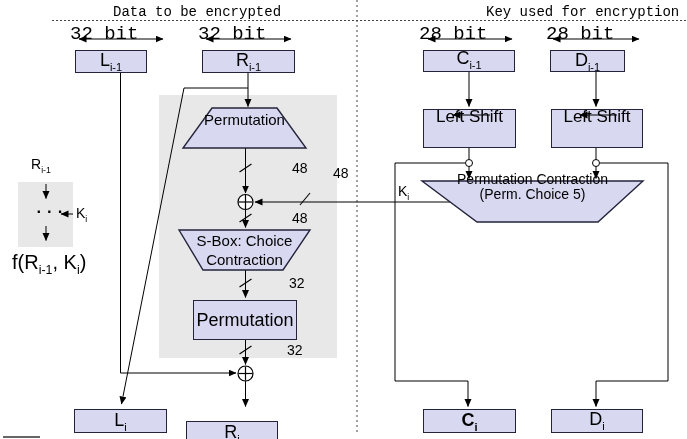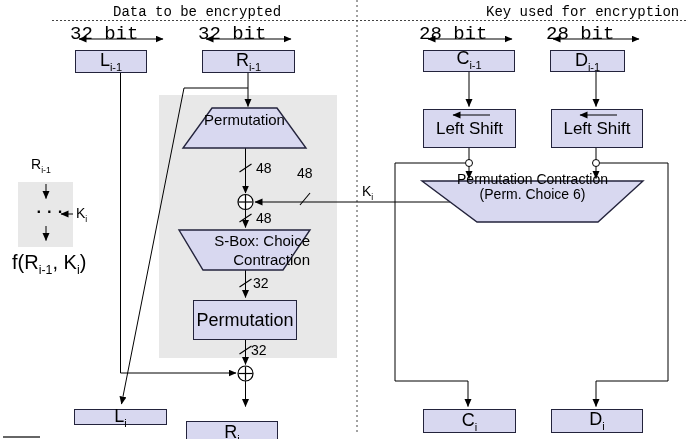--- a/index.html
+++ b/index.html
@@ -17,26 +17,26 @@
   .graybg{position:absolute;background:var(--gray);z-index:0;}
   #wires{position:absolute;left:0;top:0;z-index:2;pointer-events:none;}
   .box{
     position:absolute;z-index:1;background:var(--box-fill);
     border:1.5px solid var(--box-border);box-sizing:border-box;
     display:flex;align-items:center;justify-content:center;
     font-size:18px;
   }
   .box > .lbl{position:relative;z-index:4;white-space:nowrap;}
   .box sub{font-size:11px;}
-  .lshift{font-size:17px;align-items:flex-end;padding-bottom:8px;}
+  .lshift{font-size:17px;align-items:flex-end;padding-bottom:20px;}
   .txt{position:absolute;z-index:3;white-space:nowrap;line-height:1.15;}
   .ctr{text-align:left;font-family:Liberation Mono, monospace;}
   .hdr{font-size:14px;}
   .bit{font-size:19px;}
-  .num{font-size:14px;}
+  .num{font-size:14px;margin-left:36px;}
   .tztxt{z-index:3;text-align:center;}
   .tz{fill:var(--box-fill);stroke:var(--box-border);stroke-width:1.4;}
   sub{font-size:0.62em;}
 </style>
 </head>
 <body>
 
 <div id="stage">
 
   <div class="graybg" style="left:159px;top:95px;width:178px;height:263px;"></div>
@@ -135,51 +135,51 @@
     <span class="lbl">Left Shift</span>
   </div>
   <div class="box lshift" style="left:551px;top:109px;width:92px;height:39px;">
     <span class="lbl">Left Shift</span>
   </div>
 
   <div class="box" style="left:193px;top:300px;width:104px;height:40px;">
     <span class="lbl">Permutation</span>
   </div>
 
-  <div class="box" style="left:74px;top:409px;width:93px;height:16px;">
+  <div class="box" style="left:74px;top:409px;width:93px;height:24px;">
     <span class="lbl"><span>L</span><sub>i</sub></span>
   </div>
   <div class="box" style="left:186px;top:409px;width:92px;height:24px;margin-top:12px;">
     <span class="lbl"><span>R</span><sub>i</sub></span>
   </div>
-  <div class="box" style="left:423px;top:409px;width:93px;height:24px;">
+  <div class="box" style="left:423px;top:409px;width:93px;height:24px;font-weight:bold;">
     <span class="lbl"><span>C</span><sub>i</sub></span>
   </div>
   <div class="box" style="left:551px;top:409px;width:92px;height:24px;align-items:flex-end;">
     <span class="lbl"><span>D</span><sub>i</sub></span>
   </div>
 
   <div class="txt hdr ctr" style="left:113px;top:4px;width:160px;">Data to be encrypted</div>
   <div class="txt hdr ctr" style="left:459px;top:4px;width:160px;margin-left:27px;">Key used for encryption</div>
 
   <div class="txt bit ctr" style="left:70px;top:24px;width:100px;">32 bit</div>
   <div class="txt bit ctr" style="left:198px;top:24px;width:100px;">32 bit</div>
   <div class="txt bit ctr" style="left:419px;top:24px;width:100px;">28 bit</div>
   <div class="txt bit ctr" style="left:546px;top:24px;width:100px;">28 bit</div>
 
   <div class="txt tztxt" style="left:183px;top:110px;width:123px;font-size:15px;line-height:19px;">
     <div>Permutation</div>
   </div>
-  <div class="txt tztxt" style="left:179px;top:231px;width:131px;font-size:15px;line-height:19px;text-align:right;">
+  <div class="txt tztxt" style="left:179px;top:231px;width:131px;font-size:15px;line-height:19px;">
     <div>S-Box: Choice</div>
     <div>Contraction</div>
   </div>
   <div class="txt tztxt" style="left:422px;top:172px;width:221px;font-size:14px;line-height:15px;">
     <div>Permutation Contraction</div>
-    <div>(Perm. Choice 6)</div>
+    <div>(Perm. Choice 5)</div>
   </div>
 
   <div class="txt num" style="left:256px;top:160px;">48</div>
   <div class="txt num" style="left:297px;top:165px;">48</div>
   <div class="txt num" style="left:256px;top:210px;">48</div>
   <div class="txt num" style="left:253px;top:275px;">32</div>
   <div class="txt num" style="left:251px;top:342px;">32</div>
 
   <div class="txt num" style="left:362px;top:183px;">
     <span>K</span><sub>i</sub>

